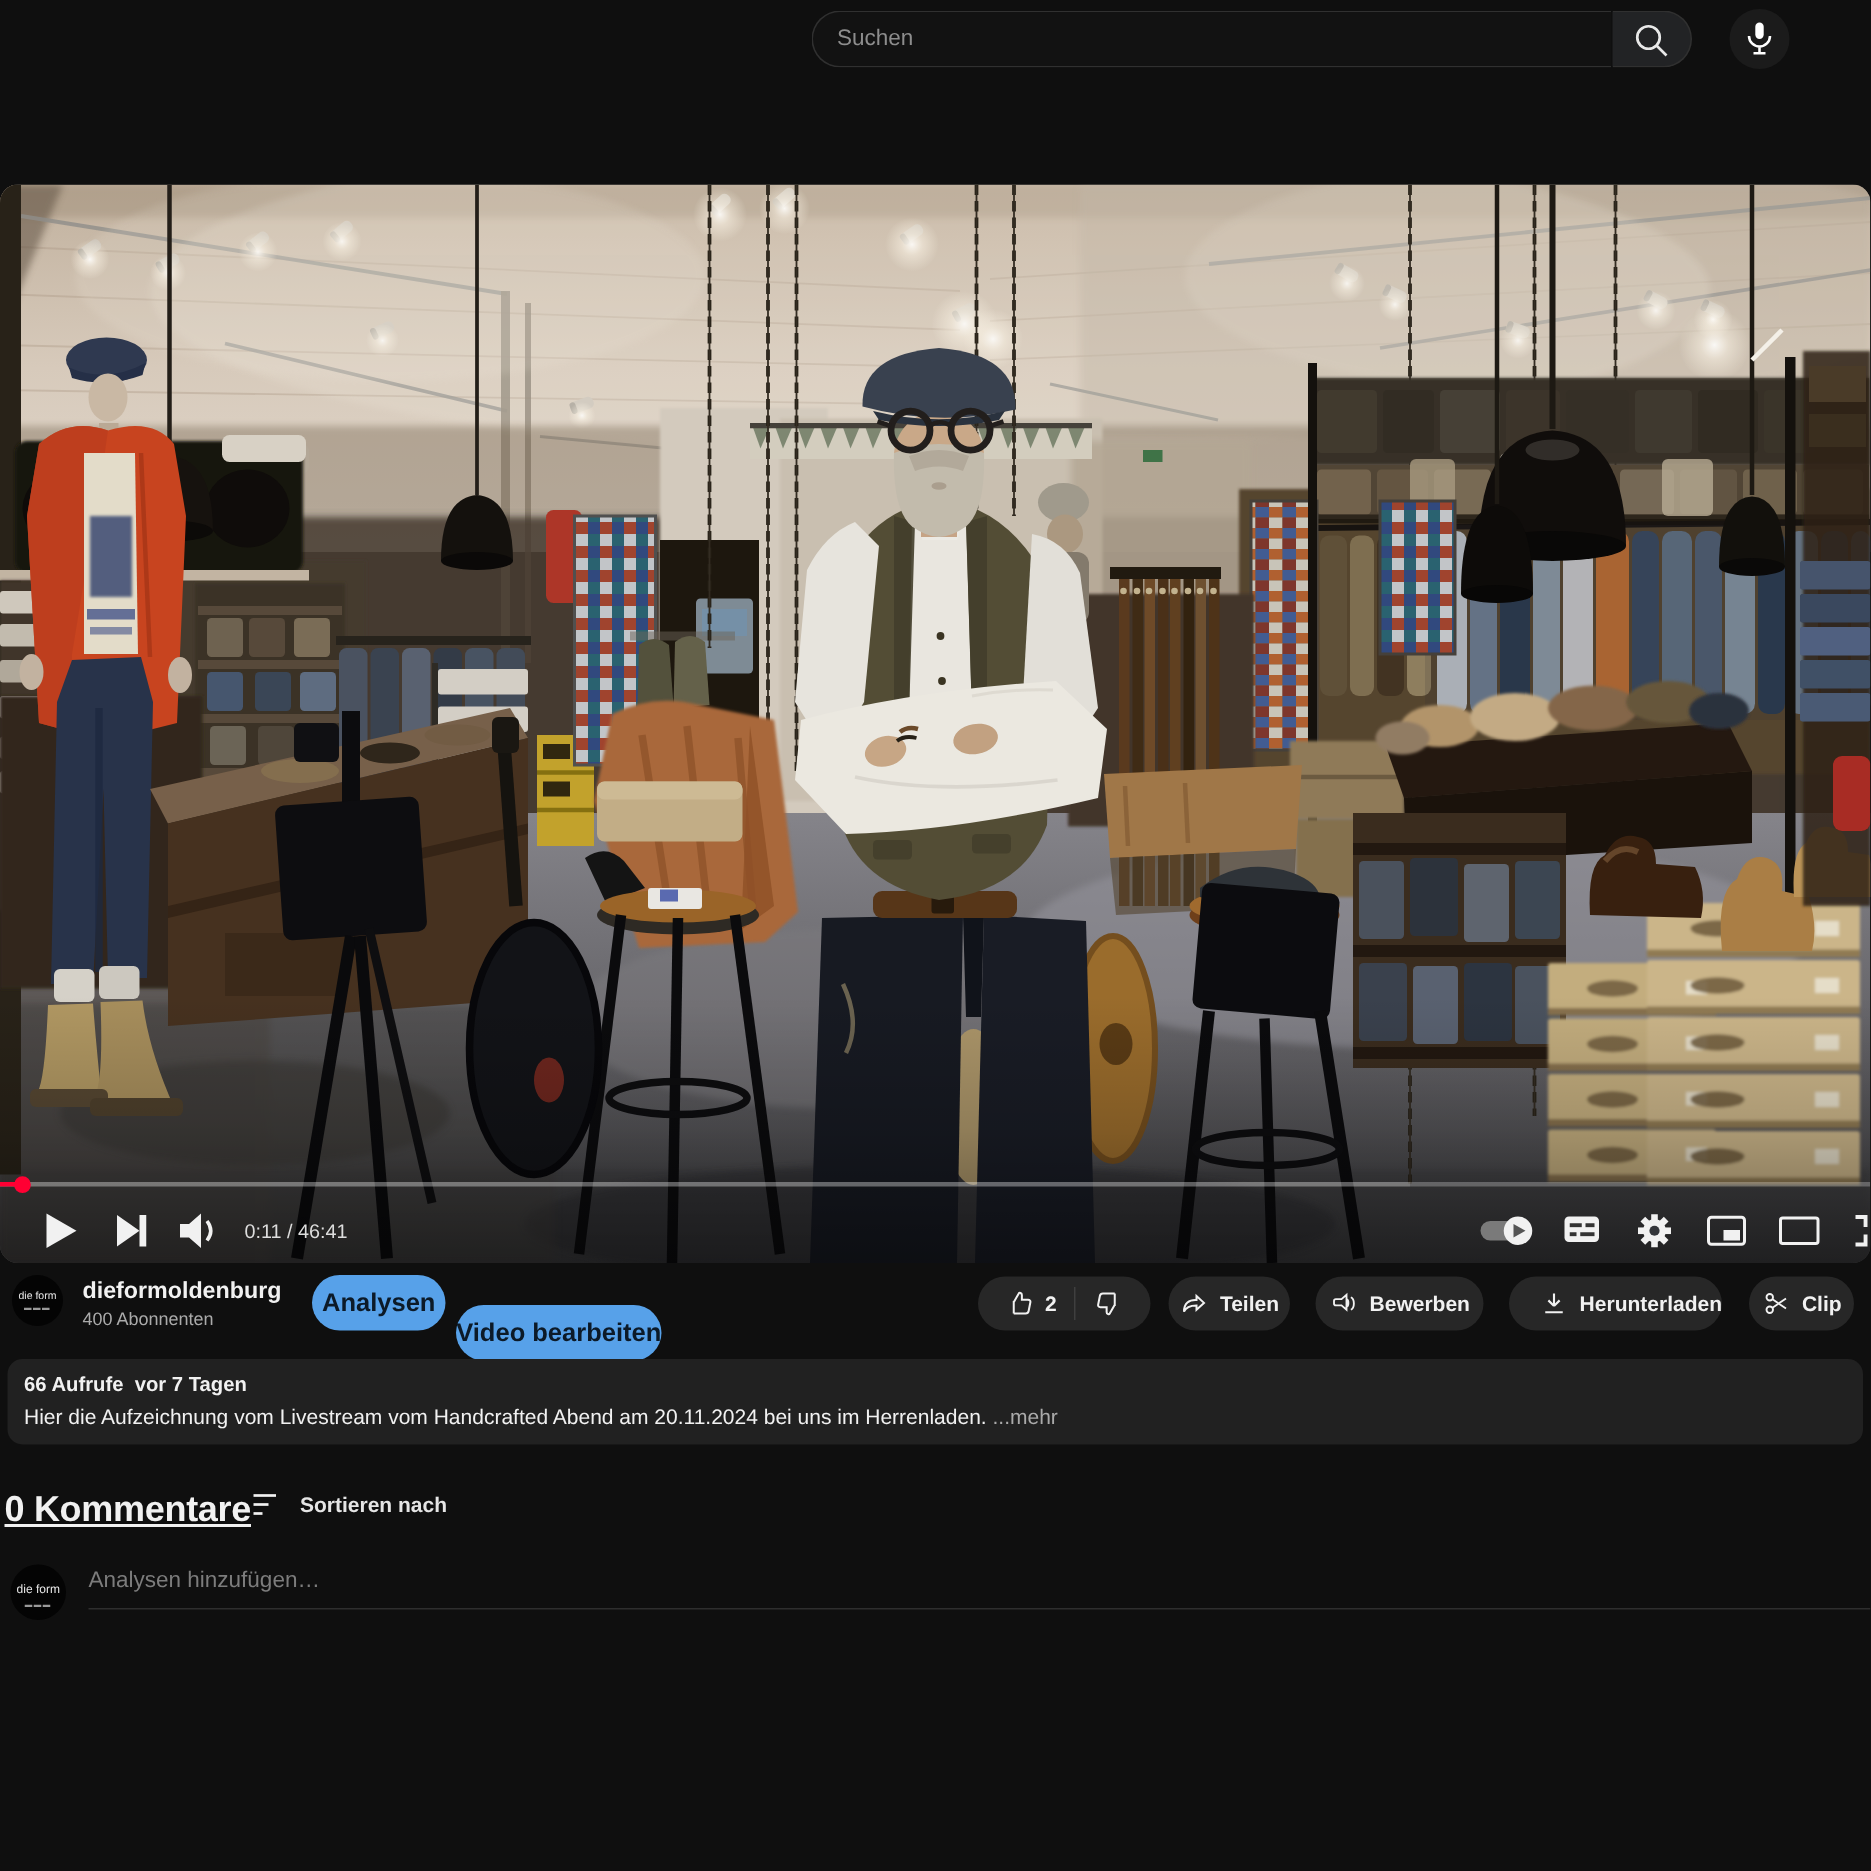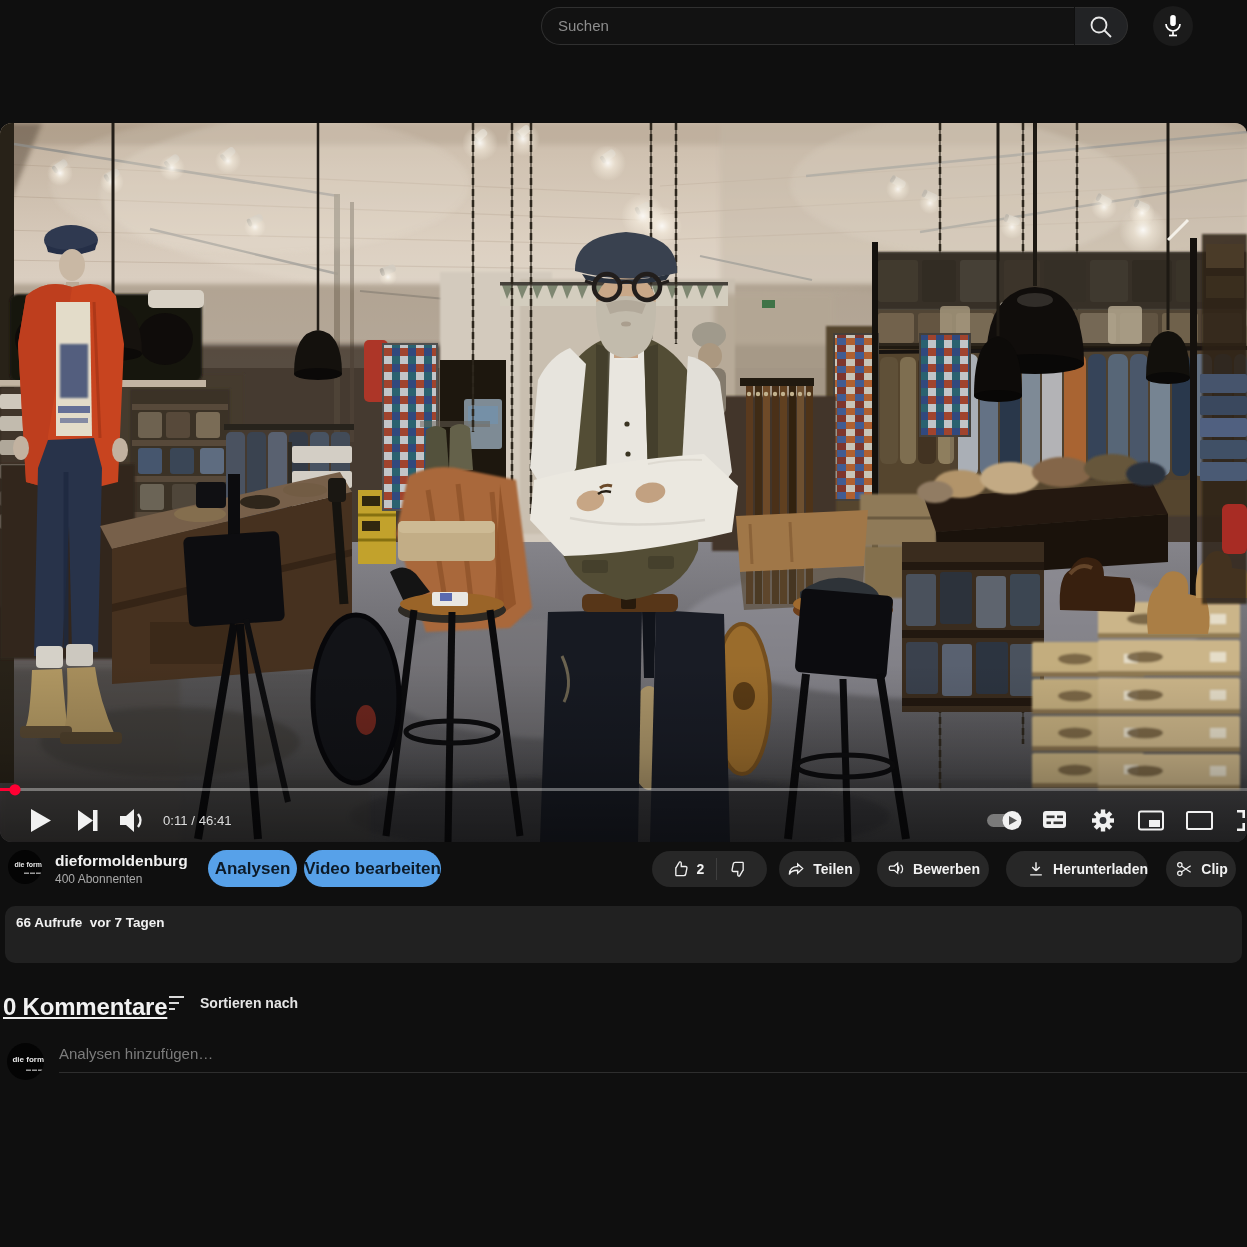--- a/index.html
+++ b/index.html
@@ -24,21 +24,21 @@
 .graybtn svg{margin-right:7px;}
 #descbox{left:5px;top:906px;width:1237px;height:57px;border-radius:10px;background:#212121;}
 #descl1{left:16px;top:915px;font-size:13.5px;font-weight:bold;color:#f1f1f1;}
 #descl2{left:16px;top:936px;font-size:14px;color:#f1f1f1;}
 #descl2 span{color:#aaa;}
 #comh{left:3px;top:993px;font-size:24px;font-weight:bold;color:#f1f1f1;letter-spacing:-0.2px;text-decoration:underline;}
 #sortt{left:200px;top:995px;font-size:14px;font-weight:bold;color:#e5e5e5;}
 #av2{left:7px;top:1043px;width:37px;height:37px;}
 #cplace{left:59px;top:1045px;font-size:15px;color:#7c7c7c;}
 #cline{left:59px;top:1072px;width:1188px;height:1px;background:#2e2e2e;}
-.logotxt{position:absolute;width:100%;text-align:right;color:#e8e8e8;font-weight:bold;}
+.logotxt{position:absolute;width:100%;text-align:center;color:#e8e8e8;font-weight:normal;}
 </style>
 </head>
 <body>
 <div id="page">
 
   <div class="abs" id="searchbox"></div>
   <div class="abs" id="searchtxt">Suchen</div>
   <div class="abs" id="searchbtn">
     <svg width="53" height="38" viewBox="0 0 53 38">
         <circle cx="24" cy="17" r="7.5" fill="none" stroke="#e8e8e8" stroke-width="1.8"></circle>
@@ -659,21 +659,21 @@
 <path d="M1245 787 h-8 v-2.6 h5.4 v-5.4 h2.6 Z" fill="#f1f1f1"></path>
 </svg>
 </div>
 
   <div class="abs avatar" id="av1">
       <div class="logotxt" style="font-size:7px;top:11px;">die form<br><span style="color:#999;font-size:5px;letter-spacing:1px;">▬▬▬</span></div>
     </div>
   <div class="abs" id="chname">dieformoldenburg</div>
   <div class="abs" id="subs">400 Abonnenten</div>
   <div class="abs bluebtn" style="left:208px;width:89px;">Analysen</div>
-  <div class="abs bluebtn" style="left:304px;width:137px;">Video bearbeiten</div>
+  <div class="abs bluebtn" style="left:304px;width:137px;margin-top:20px;">Video bearbeiten</div>
 
   <div class="abs graybtn" style="left:652px;width:115px;">
     <svg width="20" height="20" viewBox="0 0 24 24" fill="none" stroke="#f1f1f1" stroke-width="1.6">
         <path d="M7 10v10 M7 11l4-7c.5-1 2.5-.6 2.5 1.2V9h5c1.4 0 2 1 1.8 2l-1.4 7c-.2 1-1 2-2.4 2H7"></path>
       </svg>
     <span style="margin:0 0 0 0;">2</span>
     <span style="display:inline-block;width:1px;height:22px;background:#3f3f3f;margin:0 12px;"></span>
     <svg width="20" height="20" viewBox="0 0 24 24" fill="none" stroke="#f1f1f1" stroke-width="1.6" style="transform:rotate(180deg);margin:0;">
         <path d="M7 10v10 M7 11l4-7c.5-1 2.5-.6 2.5 1.2V9h5c1.4 0 2 1 1.8 2l-1.4 7c-.2 1-1 2-2.4 2H7"></path>
       </svg>
@@ -696,20 +696,21 @@
   <div class="abs graybtn" style="left:1166px;width:70px;">
     <svg width="20" height="20" viewBox="0 0 24 24" fill="none" stroke="#f1f1f1" stroke-width="1.5">
         <circle cx="7" cy="7" r="2.6"></circle>
         <circle cx="7" cy="17" r="2.6"></circle>
         <path d="M9.2 8.6L20 16M9.2 15.4L20 8"></path>
       </svg>Clip
   </div>
 
   <div class="abs" id="descbox"></div>
   <div class="abs" id="descl1">66 Aufrufe&nbsp; vor 7 Tagen</div>
+  <div class="abs" id="descl2">Hier die Aufzeichnung vom Livestream vom Handcrafted Abend am 20.11.2024 bei uns im Herrenladen. <span>...mehr</span></div>
 
   <div class="abs" id="comh">0 Kommentare</div>
   <svg class="abs" style="left:168px;top:994px;" width="22" height="18" viewBox="0 0 22 18">
       <g stroke="#f1f1f1" stroke-width="1.8">
         <line x1="1" y1="3" x2="16" y2="3"></line>
         <line x1="1" y1="9" x2="11" y2="9"></line>
         <line x1="1" y1="15" x2="7" y2="15"></line>
       </g>
     </svg>
   <div class="abs" id="sortt">Sortieren nach</div>

